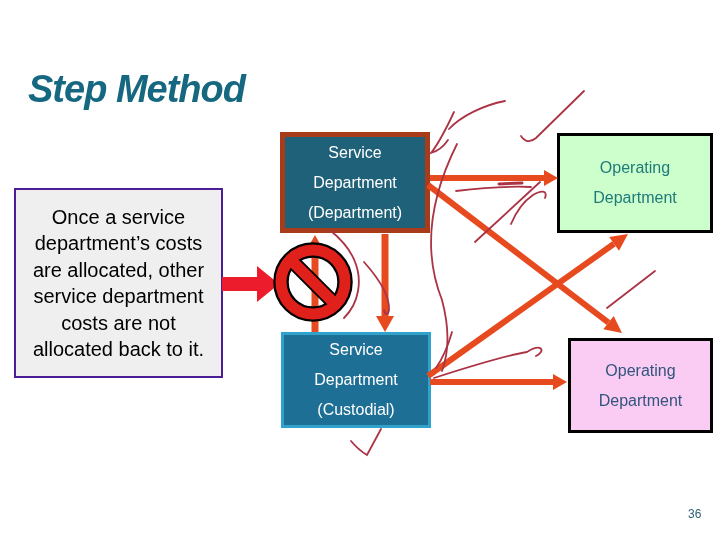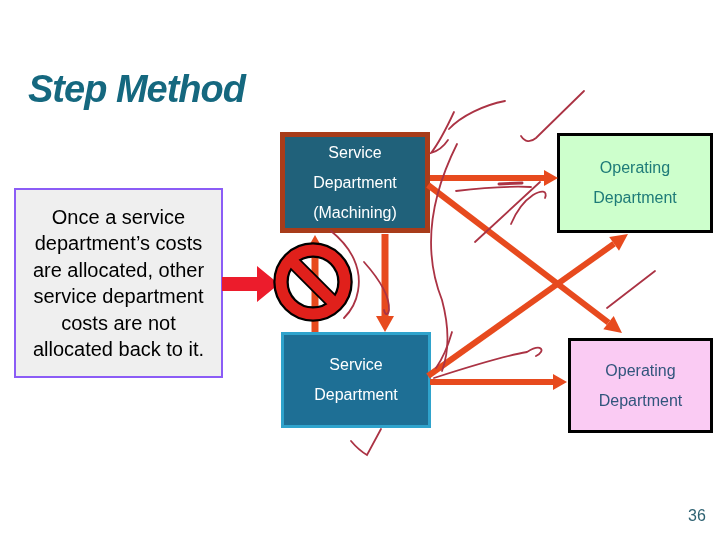--- a/index.html
+++ b/index.html
@@ -7,21 +7,21 @@
     position:relative;width:720px;height:540px;overflow:hidden;
     background:#ffffff;font-family:"Liberation Sans",sans-serif;
   }
   .title{
     position:absolute;left:28px;top:68px;margin:0;
     font-size:38px;font-weight:bold;font-style:italic;letter-spacing:-1px;
     color:#15687F;
   }
   .note-box{
     position:absolute;left:14px;top:188px;width:209px;height:190px;
-    box-sizing:border-box;border:2px solid #8b5cf6;background:#EFEFEF;
+    box-sizing:border-box;border:2px solid #4c1d95;background:#EFEFEF;
     display:flex;align-items:center;justify-content:center;
     text-align:center;font-size:20px;line-height:26.5px;color:#000;
     padding:2px 6px;
   }
   .dept{
     position:absolute;box-sizing:border-box;
     display:flex;flex-direction:column;align-items:center;justify-content:center;
     text-align:center;font-size:16px;line-height:30px;
   }
   .dept span{display:block;}
@@ -31,48 +31,49 @@
     background:#CDFFCC;border:3px solid #000;color:#1E7B78;}
   .dept.custodial{left:281px;top:332px;width:150px;height:96px;
     background:#1E6F95;border:3px solid #2FA3CC;color:#FFFFFF;}
   .dept.assembly{left:568px;top:338px;width:145px;height:95px;
     background:#FACBF3;border:3px solid #000;color:#31557C;}
   .overlay{
     position:absolute;left:0;top:0;width:720px;height:540px;
     pointer-events:none;z-index:5;
   }
   .page-number{
-    position:absolute;left:688px;top:507px;font-size:16px;color:#2E6272;
+    position:absolute;left:688px;top:507px;font-size:12px;color:#2E6272;
   }
 </style>
 </head>
 <body>
 
 <div class="slide">
 
   <h1 class="title">Step Method</h1>
 
   <div class="note-box">
     <span>Once a service department’s costs are allocated, other service department costs are not allocated back to it.</span>
   </div>
 
   <div class="dept cafeteria">
     <span>Service</span>
     <span>Department</span>
-    <span>(Machining)</span>
+    <span>(Department)</span>
   </div>
 
   <div class="dept machining">
     <span>Operating</span>
     <span>Department</span>
   </div>
 
   <div class="dept custodial">
     <span>Service</span>
     <span>Department</span>
+    <span>(Custodial)</span>
   </div>
 
   <div class="dept assembly">
     <span>Operating</span>
     <span>Department</span>
   </div>
 
   <svg class="overlay" viewBox="0 0 720 540" xmlns="http://www.w3.org/2000/svg">
 
     <polygon points="222,277 257,277 257,266 279,284 257,302 257,291 222,291" fill="#EC1C2C"></polygon>

